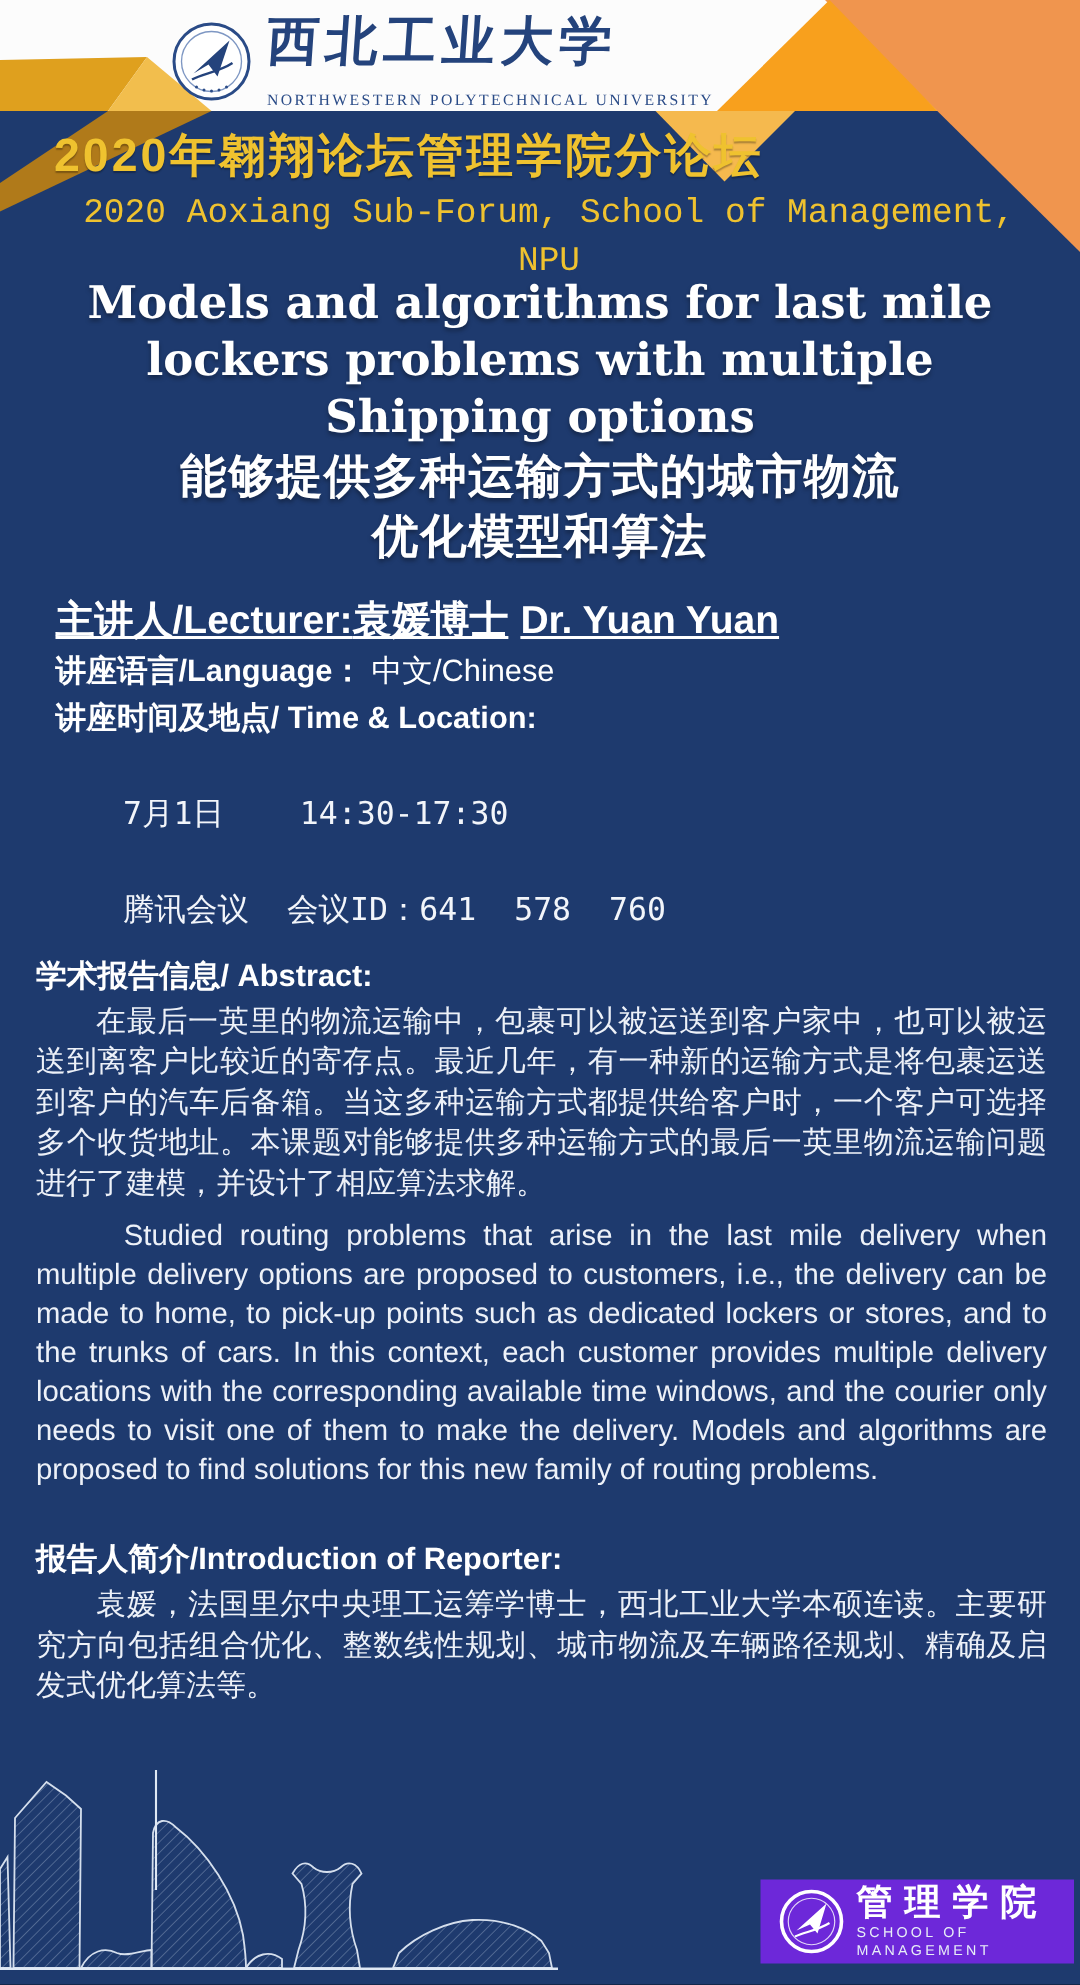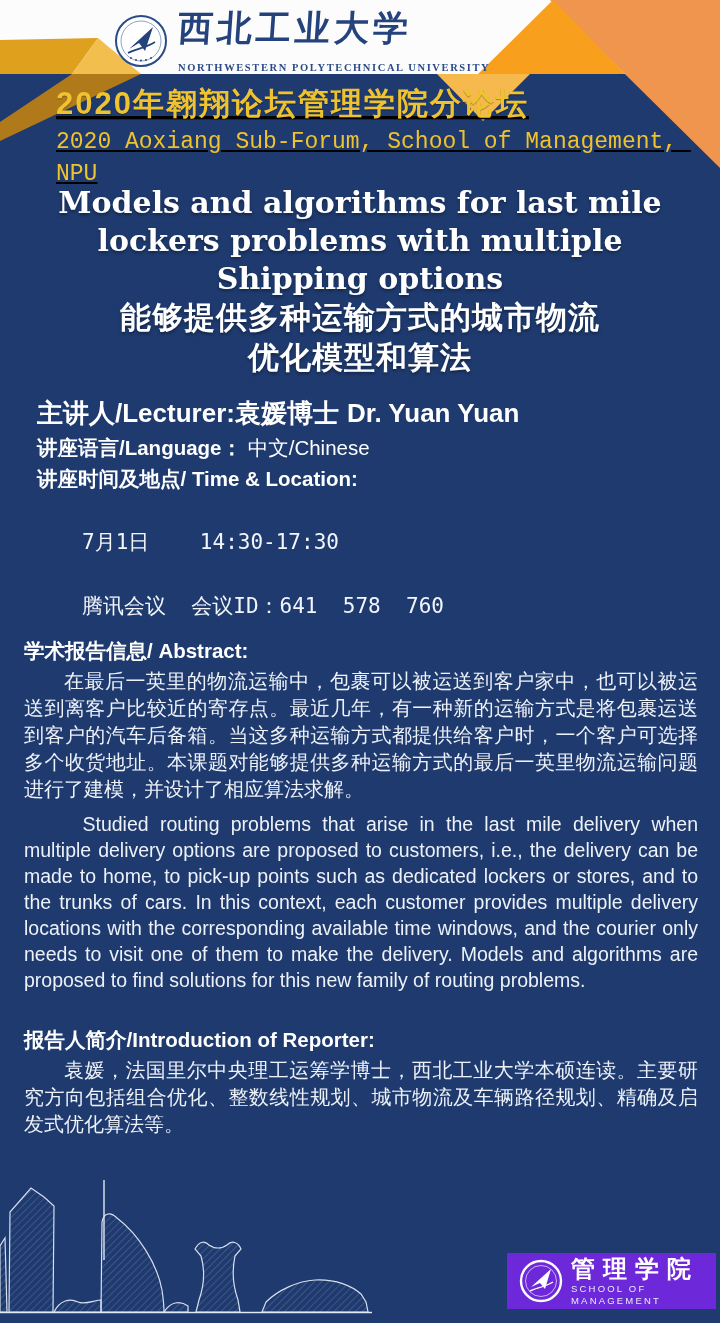--- a/index.html
+++ b/index.html
@@ -11,46 +11,46 @@
   
   .header-decor{position:absolute;top:0;left:0;}
   
   .uni-logo{position:absolute;top:9px;left:114px;display:flex;align-items:center;gap:10px;}
   .uni-text{display:flex;flex-direction:column;}
   .uni-zh{
     font-family:"DejaVu Serif",serif;font-weight:800;font-size:35px;line-height:38px;
     color:#24437C;letter-spacing:4px;transform:skewX(-4deg);
   }
   .uni-en{
-    font-family:"Liberation Serif",serif;font-weight:700;font-size:10.5px;
+    font-family:"Liberation Serif",serif;font-weight:400;font-size:10.5px;
     color:#2A4B87;letter-spacing:1.6px;margin-top:15px;
   }
   
-  .banner{position:absolute;top:84px;left:56px;width:660px;text-decoration:underline;}
+  .banner{position:absolute;top:84px;left:36px;width:660px;}
   .banner-zh{
     font-size:31px;font-weight:700;color:#EFC22F;letter-spacing:2px;line-height:40px;
     font-family:"Liberation Sans",sans-serif;text-shadow:0 1px 1px rgba(0,0,0,.3);
   }
   .banner-en{
     font-family:"Liberation Mono",monospace;font-size:23px;color:#EFC22F;
-    line-height:32px;margin-top:2px;white-space:pre-wrap;
+    line-height:32px;margin-top:2px;white-space:pre-wrap;text-align:center;
   }
   
   .title{position:absolute;top:184px;left:0;width:720px;text-align:center;}
   .t-en{
     font-family:"DejaVu Serif",serif;font-weight:700;font-size:30px;line-height:38px;
     color:#FFFFFF;text-shadow:0 2px 3px rgba(0,0,0,.35);
   }
   .t-zh{
     font-weight:700;font-size:31px;line-height:40px;color:#FFFFFF;
     letter-spacing:1px;text-shadow:0 2px 3px rgba(0,0,0,.35);
   }
   
   .content{position:absolute;top:394px;left:24px;width:674px;color:#EDF1F8;}
-  .lecturer{font-size:26px;font-weight:700;line-height:38px;padding-left:13px;color:#FFF;}
+  .lecturer{font-size:26px;font-weight:700;line-height:38px;padding-left:13px;color:#FFF;text-decoration:underline;}
   .lecturer .sp{margin-left:8px;}
   .info-line{font-size:20.5px;line-height:31px;padding-left:13px;color:#FFF;}
   .info-line .lbl{font-weight:700;}
   .mono{font-family:"DejaVu Sans Mono",monospace;white-space:pre-wrap;margin-top:32px;}
   .time-line{font-size:21px;line-height:32px;padding-left:58px;color:#F2F5FA;}
   .sec-label{font-size:20.5px;font-weight:700;line-height:30px;color:#FFF;}
   .abstract-label{margin-top:14px;}
   .para-zh{
     font-size:20px;line-height:27px;text-align:justify;text-indent:2em;
     margin:2px 0 0 0;color:#EDF1F8;

